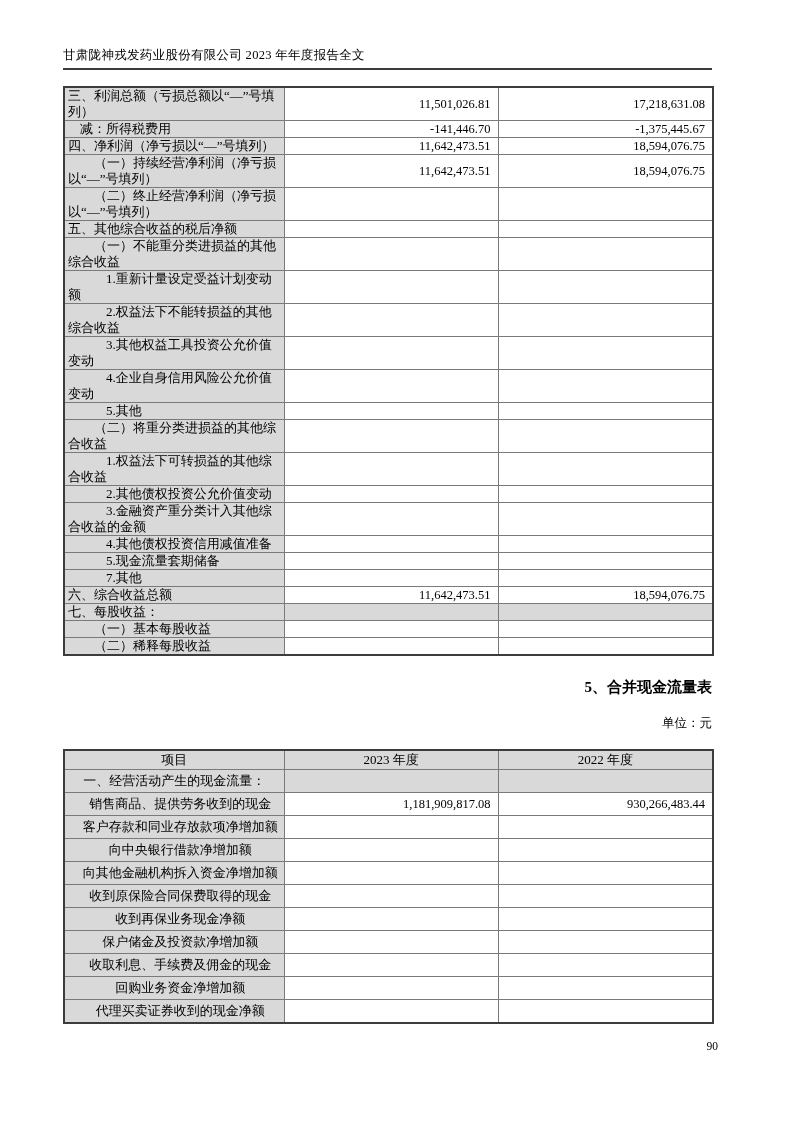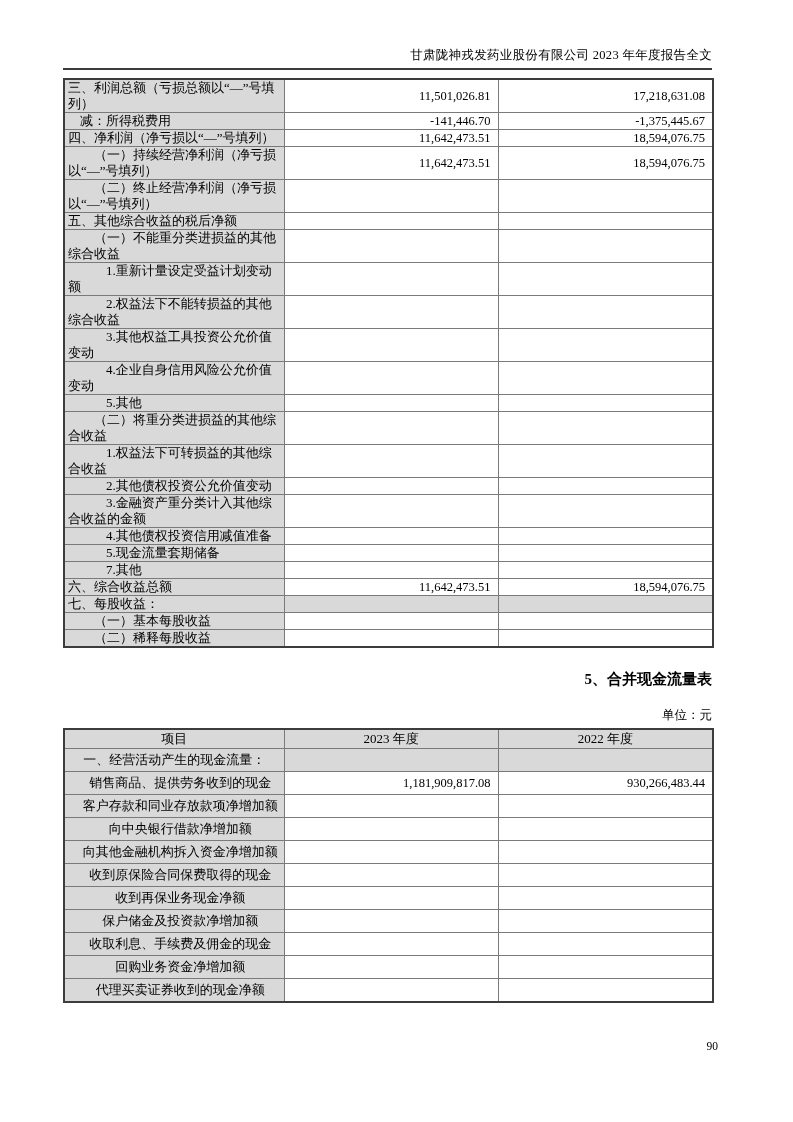--- a/index.html
+++ b/index.html
@@ -15,33 +15,33 @@
     height: 1122px;
     background: #ffffff;
     overflow: hidden;
   }
   .content {
     margin-left: 63px;
     width: 649px;
   }
   .doc-header {
     padding-top: 47px;
-    text-align: right;
+    text-align: left;
     font-size: 12.5px;
     line-height: 16px;
     letter-spacing: 0.3px;
   }
   .header-rule {
     margin: 5px 0 0 0;
     border: none;
     border-top: 2px solid var(--border-outer, #3c3c3c);
     width: 649px;
   }
   table.fin {
-    margin-top: 8px;
+    margin-top: 16px;
     border-collapse: collapse;
     table-layout: fixed;
     width: 649px;
     border: 2px solid var(--border-outer, #3c3c3c);
   }
   table.fin td, table.fin th {
     border: 1px solid var(--border-inner, #7a7a7a);
     font-size: 13px;
     line-height: 16px;
     font-weight: normal;
@@ -64,21 +64,21 @@
   table.fin tr.full-gray .val { background: var(--cell-gray, #d9d9d9); }
   table.fin th {
     background: var(--cell-gray, #d9d9d9);
     text-align: center;
     padding: 1px 0;
   }
   .ind0 { text-indent: 0; }
   .ind1 { text-indent: 12px; }
   .ind2 { text-indent: 26px; }
   .ind3 { text-indent: 38px; }
-  table.t2 { margin-top: 5px; }
+  table.t2 { margin-top: 18px; }
   table.t2 .lbl { padding: 3px 4px; text-align: center; }
   table.t2 .val { padding: 3px 7px; }
   .section-title {
     margin: 22px 0 0 12px;
     font-size: 15px;
     font-weight: bold;
     line-height: 18px;
     text-align: right;
   }
   .unit-label {

